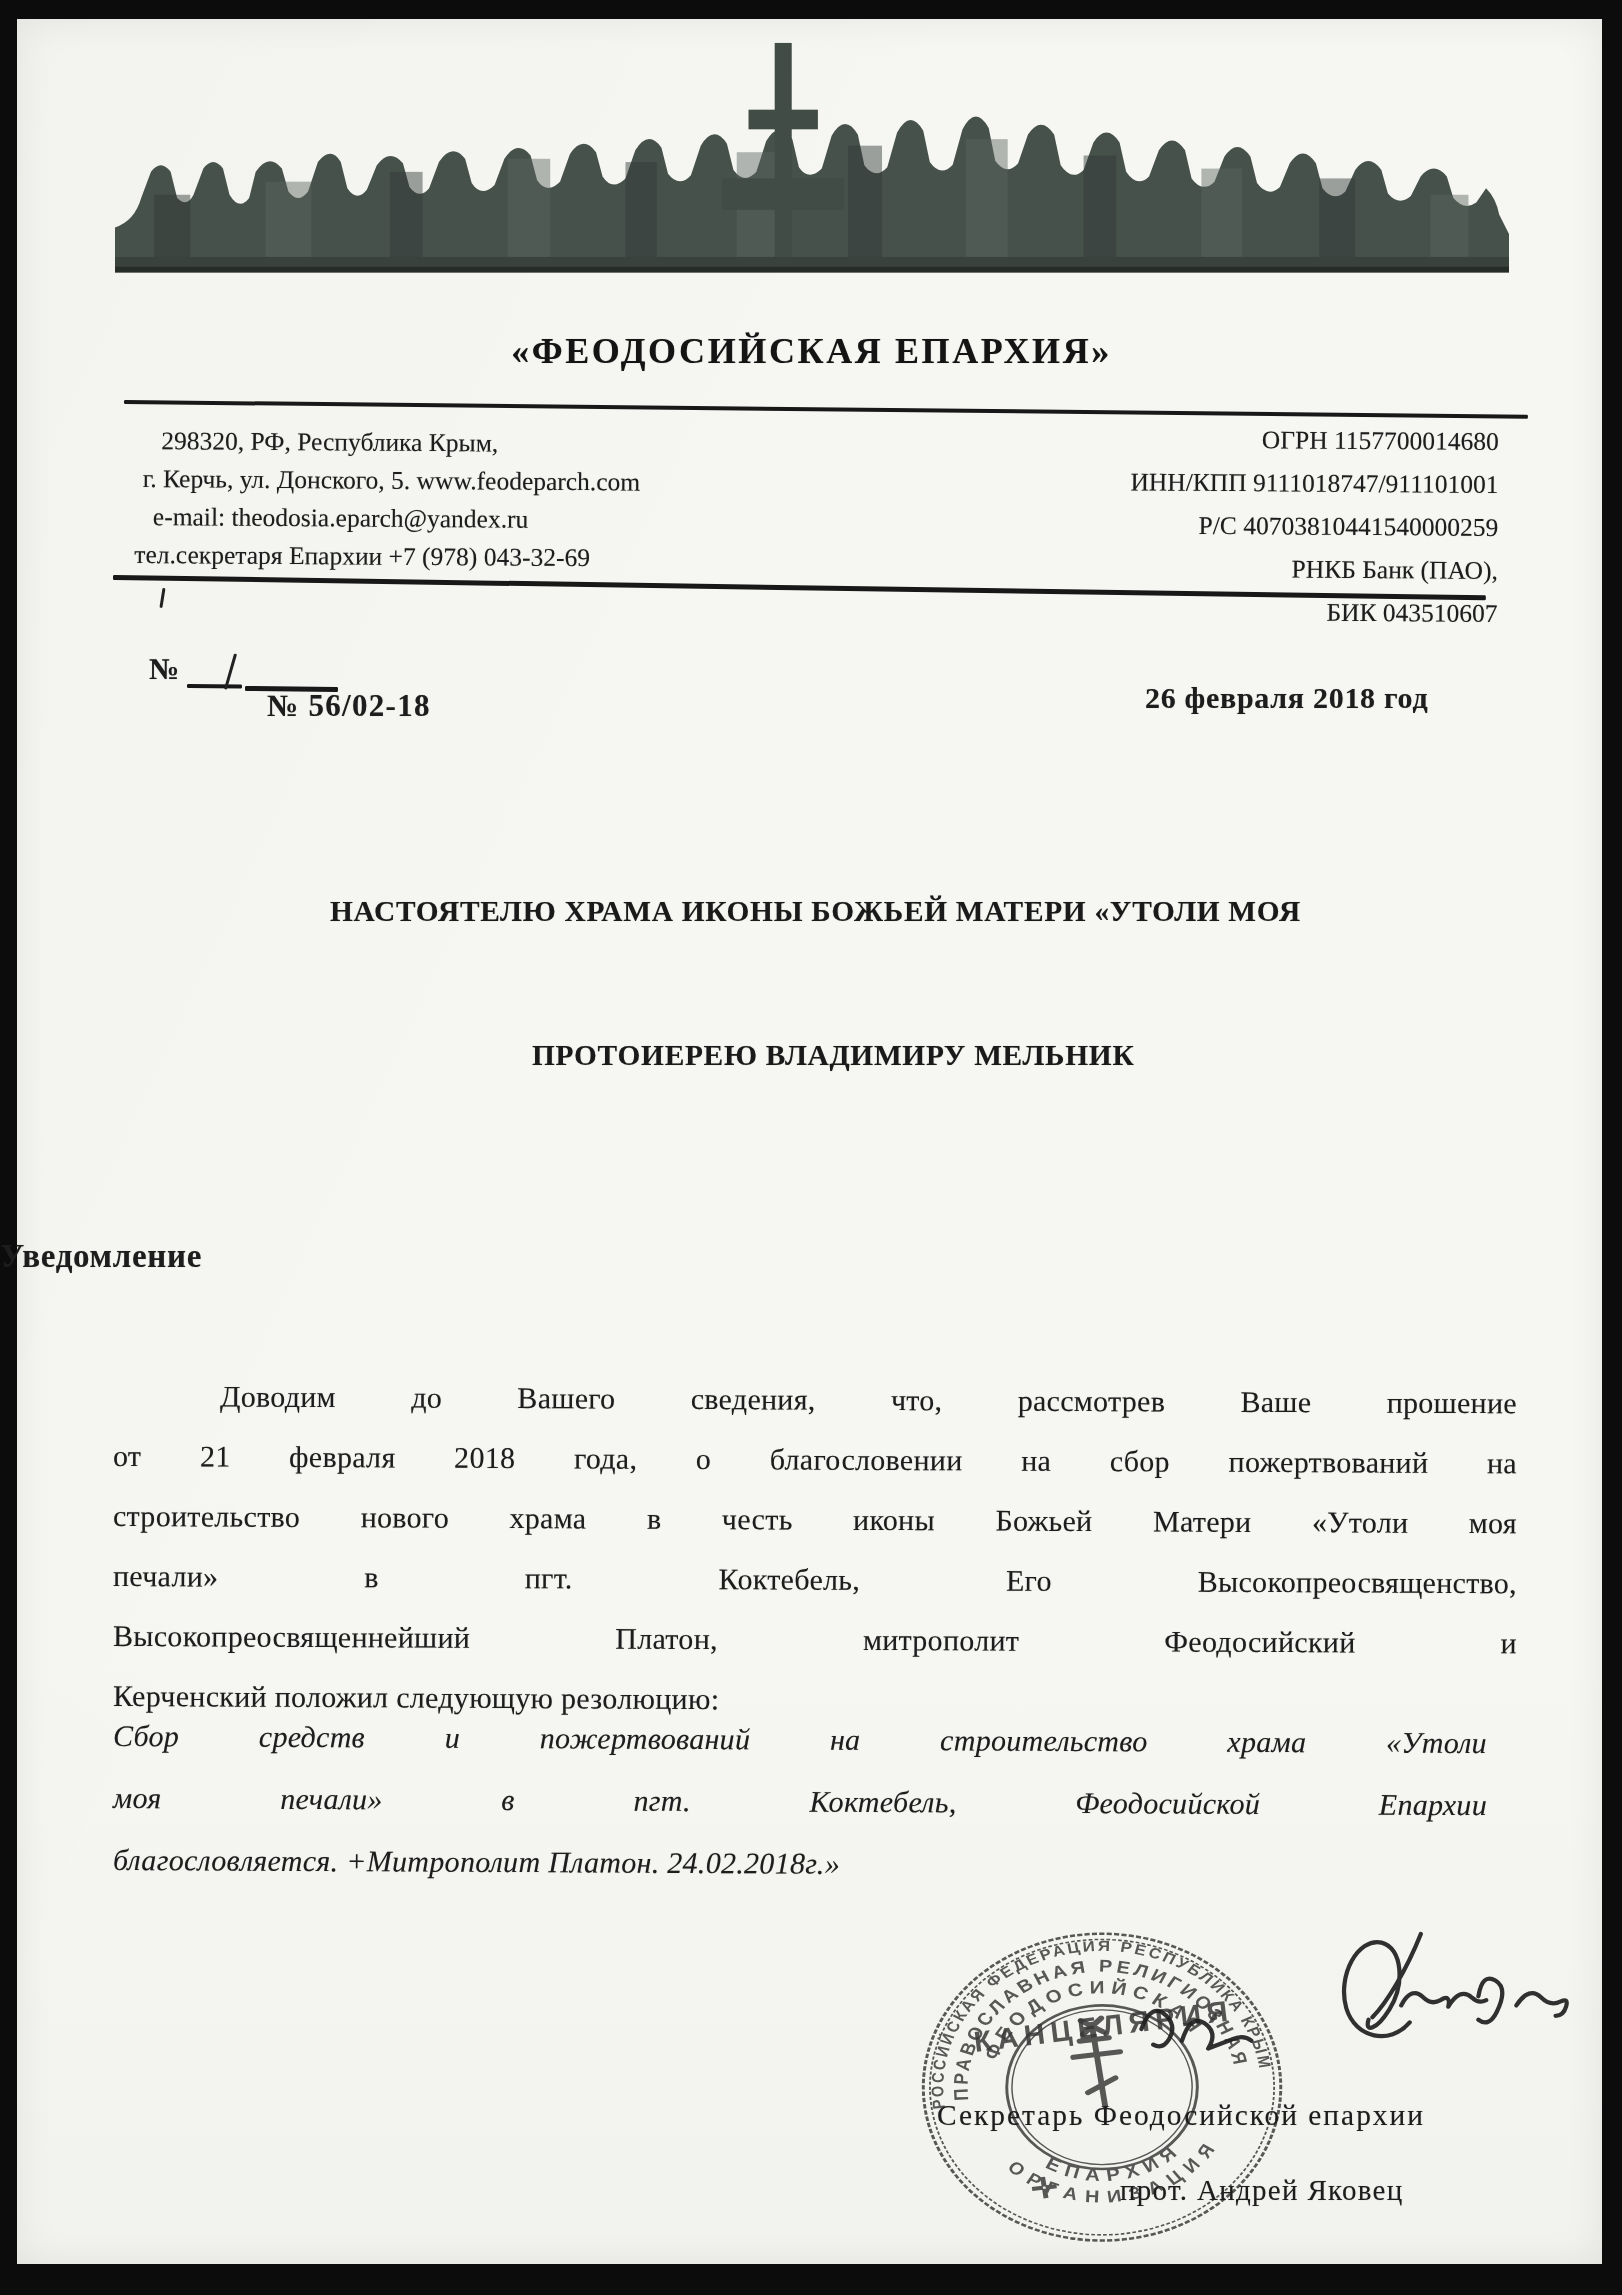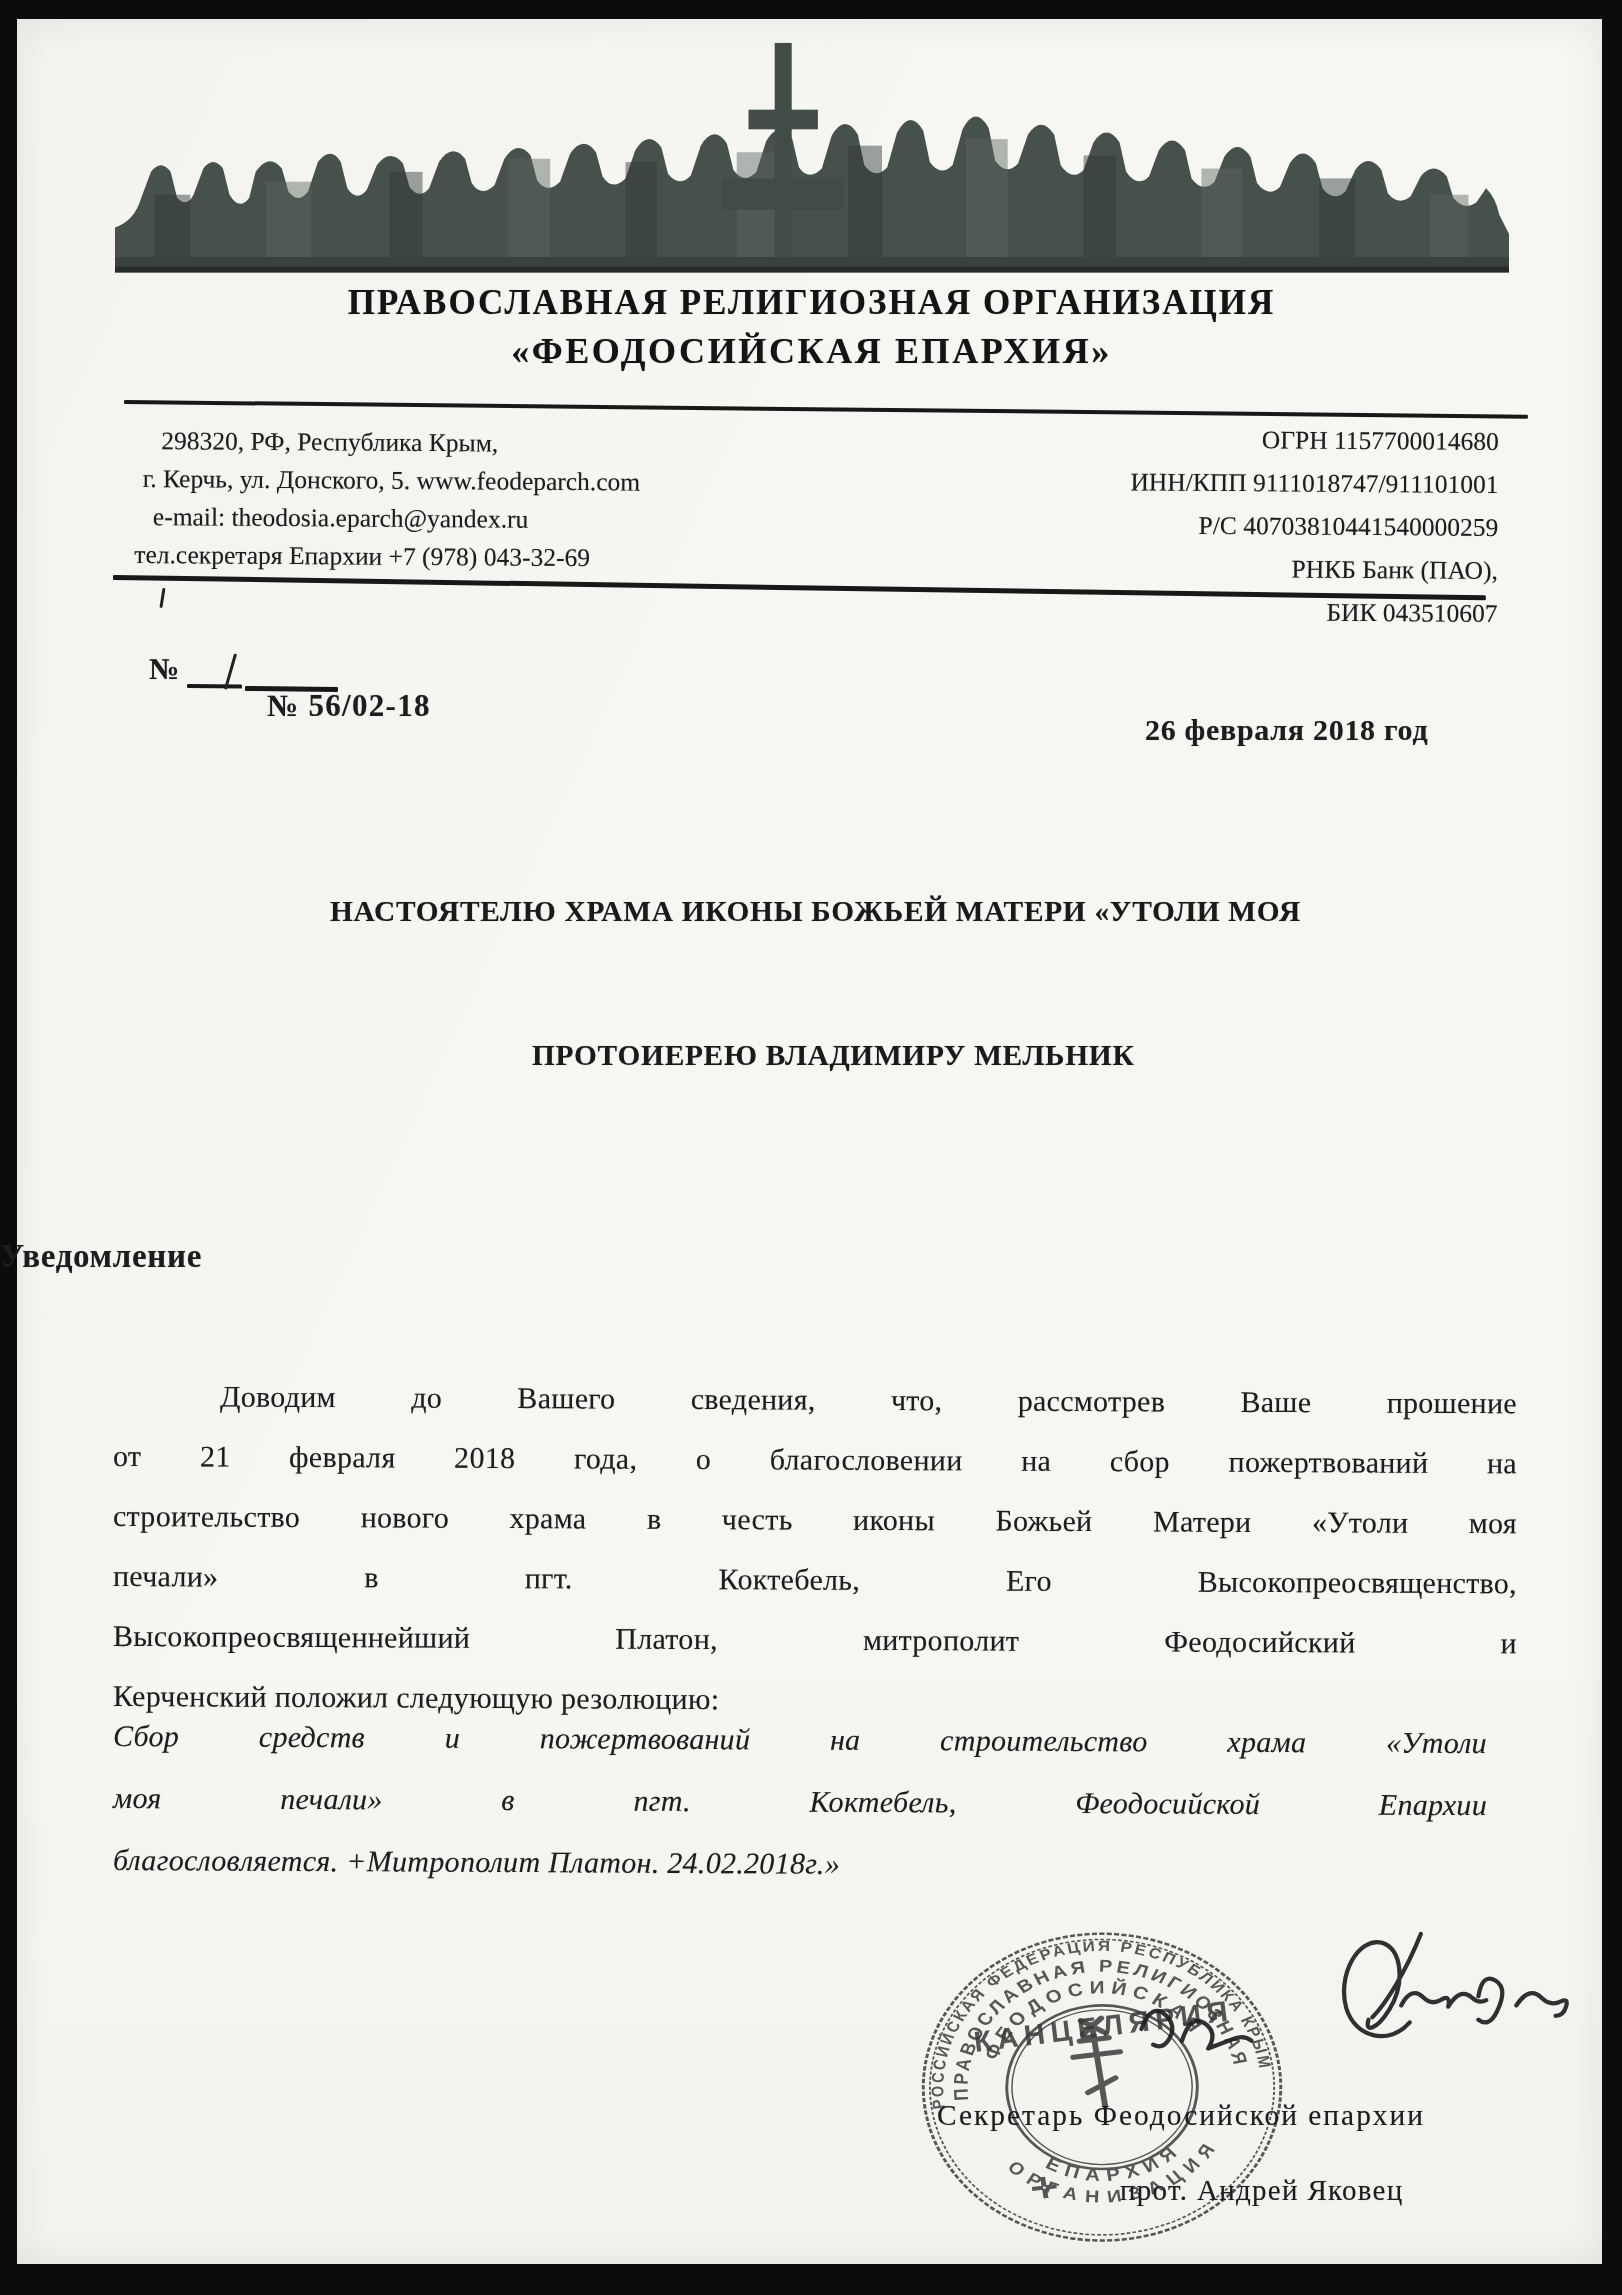--- a/index.html
+++ b/index.html
@@ -42,21 +42,21 @@
   .contact .c1{margin-left:9.2px;}
   .contact .c2{margin-left:19.6px;}
   .contact .c3{margin-left:1.3px;}
   .requisites{left:910px;top:420px;width:589px;text-align:right;font-size:25.5px;line-height:43px;transform:rotate(0.4deg);transform-origin:right top;}
   
   .ref-label{left:149px;top:652px;font-size:30px;font-weight:bold;}
   .ref-line-a{left:187px;top:684px;width:55px;height:3.9px;transform:rotate(0.6deg);}
   .ref-slash{left:229px;top:653px;width:2.6px;height:37px;background:#222;transform:rotate(16deg);border-radius:1.3px;}
   .ref-line-b{left:245px;top:686px;width:93px;height:5.2px;transform:rotate(0.6deg);}
   .ref-number{left:267px;top:688px;font-size:31px;font-weight:bold;letter-spacing:1.3px;}
-  .ref-date{left:1145px;top:681px;font-size:30px;font-weight:bold;letter-spacing:0.7px;margin-top:32px;}
+  .ref-date{left:1145px;top:681px;font-size:30px;font-weight:bold;letter-spacing:0.7px;}
   
   .addr{font-size:29.4px;font-weight:bold;letter-spacing:0.7px;color:#1a1a1a;}
   .addr-1{left:330px;top:895px;}
   .addr-2{left:330px;top:955px;}
   .addr-3{left:532px;top:1039px;}
   
   .doc-title{top:1238px;left:0;width:1597px;text-align:left;font-size:33px;font-weight:bold;letter-spacing:0.7px;}
   .body-block{left:113px;top:1366px;width:1404px;font-size:30px;line-height:60px;letter-spacing:0.3px;}
   .bline{text-align:justify;text-align-last:justify;transform:rotate(0.3deg);transform-origin:left center;}
   .b-first{padding-left:107px;}
@@ -96,21 +96,20 @@
     </g>
     <g fill="#424c47">
       <rect x="1008" y="18" width="26" height="330"></rect>
       <rect x="968" y="120" width="106" height="30"></rect>
       <rect x="928" y="225" width="186" height="48"></rect>
     </g>
     <rect x="0" y="345" width="2130" height="18" fill="#39423d"></rect>
     <rect x="0" y="360" width="2130" height="9" fill="#262d29"></rect>
   </svg>
 
-  <div class="abs txt org-line org-1">ПРАВОСЛАВНАЯ РЕЛИГИОЗНАЯ ОРГАНИЗАЦИЯ</div>
   <div class="abs txt org-line org-2">«ФЕОДОСИЙСКАЯ ЕПАРХИЯ»</div>
 
   <div class="abs rule rule-top"></div>
 
   <div class="abs txt contact">
     <div class="c0">298320, РФ, Республика Крым,</div>
     <div class="c1">г. Керчь, ул. Донского, 5. www.feodeparch.com</div>
     <div class="c2">e-mail: theodosia.eparch@yandex.ru</div>
     <div class="c3">тел.секретаря Епархии +7 (978) 043-32-69</div>
   </div>

